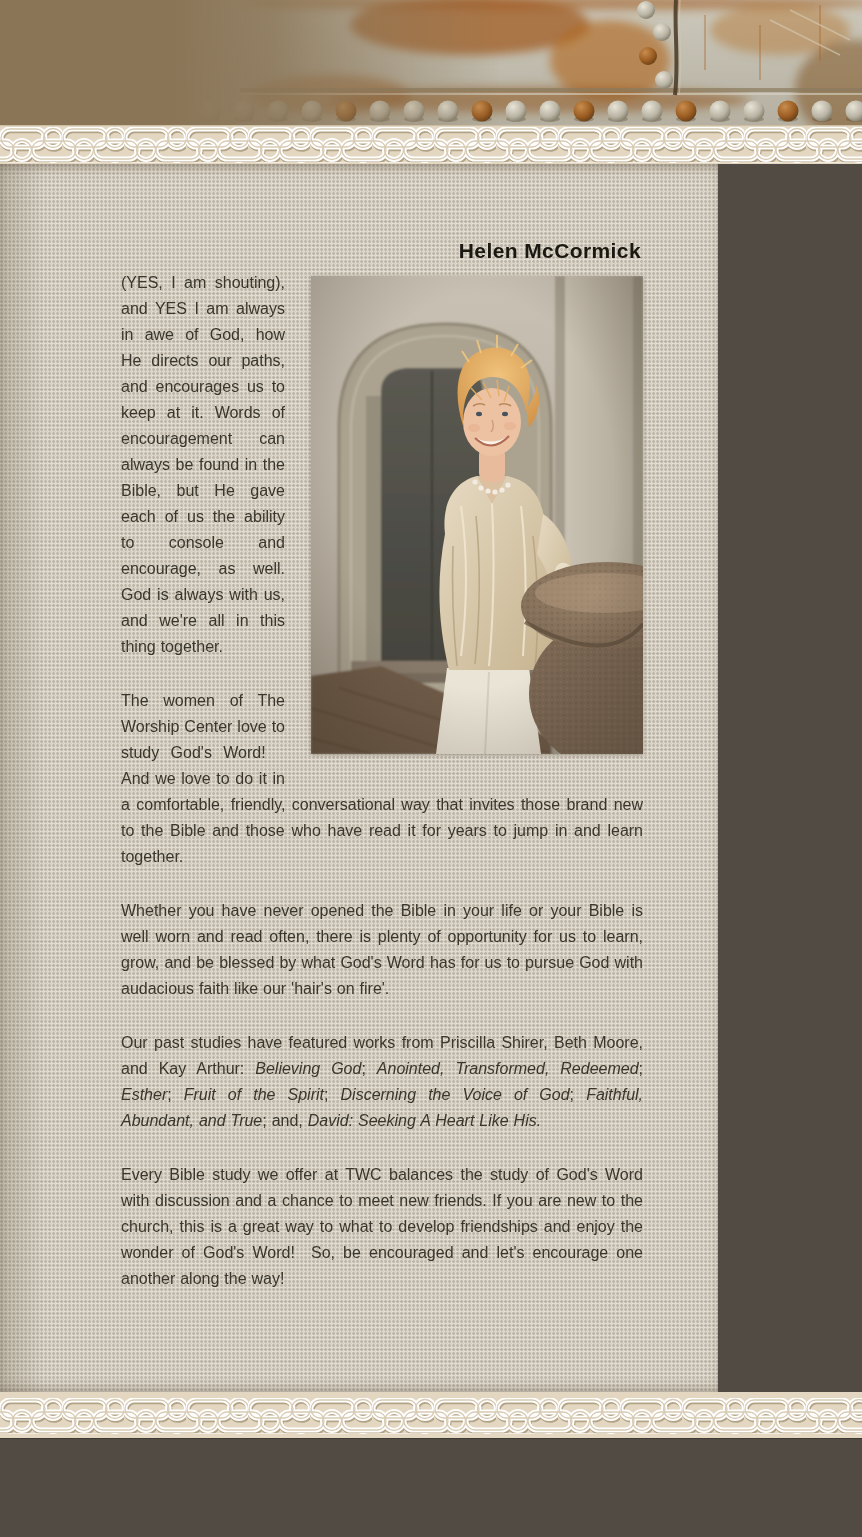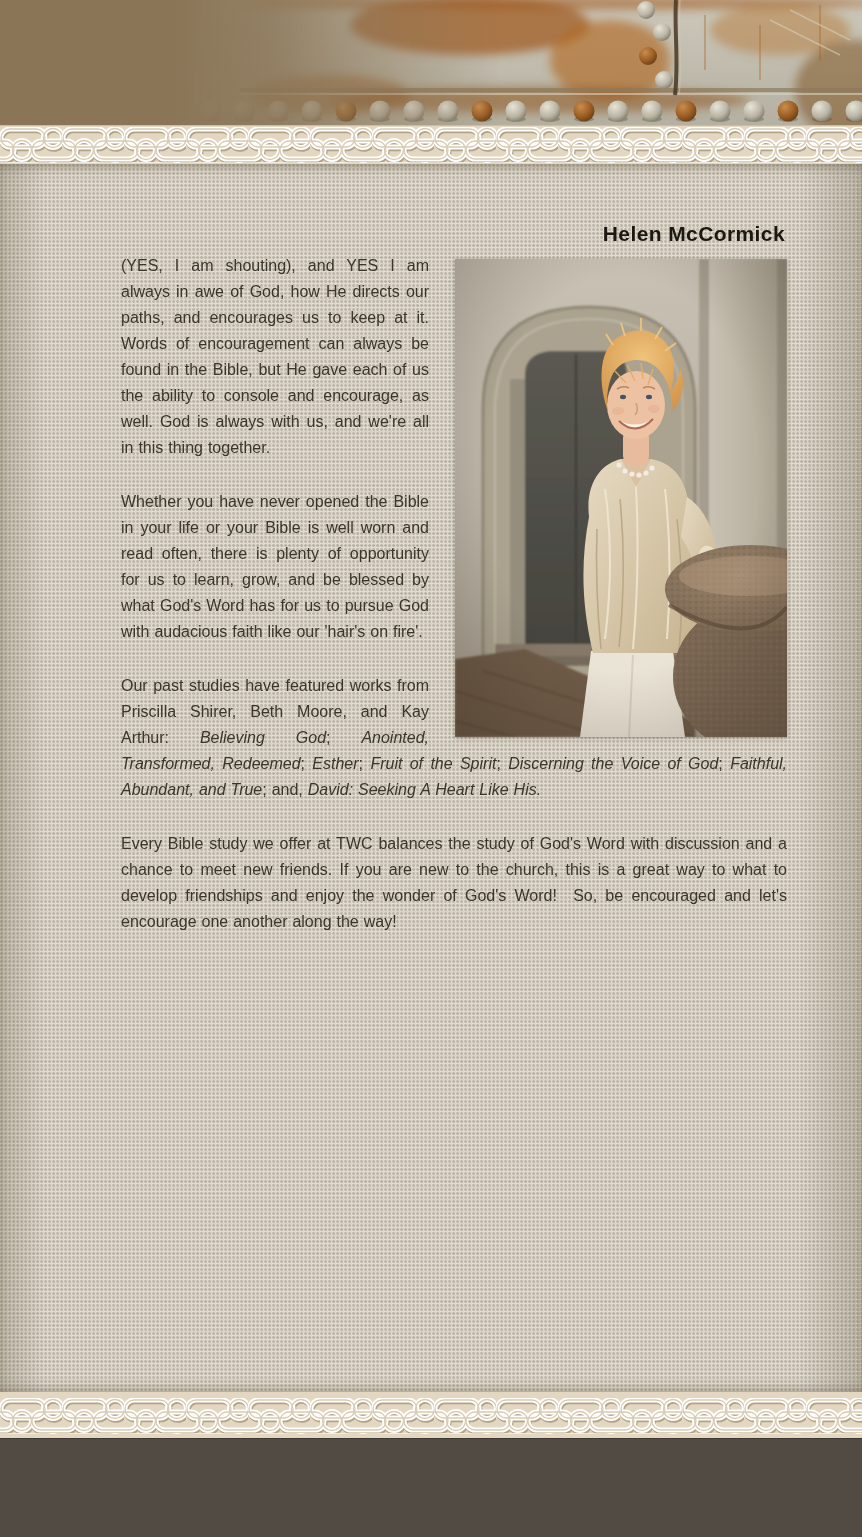--- a/index.html
+++ b/index.html
@@ -10,22 +10,22 @@
   .top-banner{width:862px;height:125px;overflow:hidden;position:relative;}
   .top-banner svg{display:block;}
 
   
   .chain-band{width:862px;background:#e3d7c2;overflow:hidden;}
   .chain-band--top{height:38px;border-top:1px solid #cbbda3;}
   .chain-band--bottom{height:46px;padding:0;border-bottom:1px solid #3e3933;}
   .chain-band--bottom svg{margin-top:5px;}
 
   
-  .linen{position:relative;width:862px;height:1228px;box-sizing:border-box;
-    padding:57px 75px 0 113px;
+  .linen{position:relative;width:718px;height:1228px;box-sizing:border-box;
+    padding:74px 75px 0 113px;
     background-color:#e0dace;
     background-image:
       radial-gradient(circle at 1.5px 1.5px, rgba(122,112,92,0.35) 1px, rgba(122,112,92,0) 1.9px),
       repeating-linear-gradient(90deg, rgba(255,255,255,0.20) 0 1px, rgba(0,0,0,0) 1px 4px),
       repeating-linear-gradient(0deg, rgba(150,140,120,0.12) 0 1px, rgba(0,0,0,0) 1px 6px),
       linear-gradient(90deg, rgba(110,98,78,0.30), rgba(110,98,78,0) 45px,
                       rgba(110,98,78,0) 800px, rgba(110,98,78,0.30));
     background-size:4px 4px,auto,auto,auto;
     box-shadow:inset 0 8px 12px -7px rgba(80,65,45,.55), inset 0 -8px 12px -7px rgba(80,65,45,.45);}
 
@@ -316,20 +316,21 @@
             <path d="M214,346 Q296,392 332,348" stroke="#5d4b3a" stroke-width="4" fill="none" opacity="0.7"></path>
           </g>
           <rect width="332" height="478" fill="url(#vign)"></rect>
         </svg>
       </div>
     </aside>
 
 
     <div class="body-copy">
         <p><span>(YES, I am shouting), and YES I am always in awe of God, how He directs our paths, and encourages us to keep at it. Words of encouragement can always be found in the Bible, but He gave each of us the ability to console and encourage, as well. God is always with us, and we're all in this thing together.</span></p>
+        <p><span>The women of The Worship Center love to study God's Word!  And we love to do it in a comfortable, friendly, conversational way that invites those brand new to the Bible and those who have read it for years to jump in and learn together.</span></p>
         <p><span>Whether you have never opened the Bible in your life or your Bible is well worn and read often, there is plenty of opportunity for us to learn, grow, and be blessed by what God's Word has for us to pursue God with audacious faith like our 'hair's on fire'.</span></p>
         <p><span>Our past studies have featured works from Priscilla Shirer, Beth Moore, and Kay Arthur: </span><em>Believing God</em><span>; </span><em>Anointed, Transformed, Redeemed</em><span>; </span><em>Esther</em><span>; </span><em>Fruit of the Spirit</em><span>; </span><em>Discerning the Voice of God</em><span>; </span><em>Faithful, Abundant, and True</em><span>; and, </span><em>David: Seeking A Heart Like His.</em></p>
         <p><span>Every Bible study we offer at TWC balances the study of God's Word with discussion and a chance to meet new friends. If you are new to the church, this is a great way to what to develop friendships and enjoy the wonder of God's Word!  So, be encouraged and let's encourage one another along the way!</span></p>
       </div>
 
   </main>
 
   <div class="chain-band chain-band--bottom">
     <svg width="862" height="38" viewBox="0 0 862 38" xmlns="http://www.w3.org/2000/svg">
       <defs>

